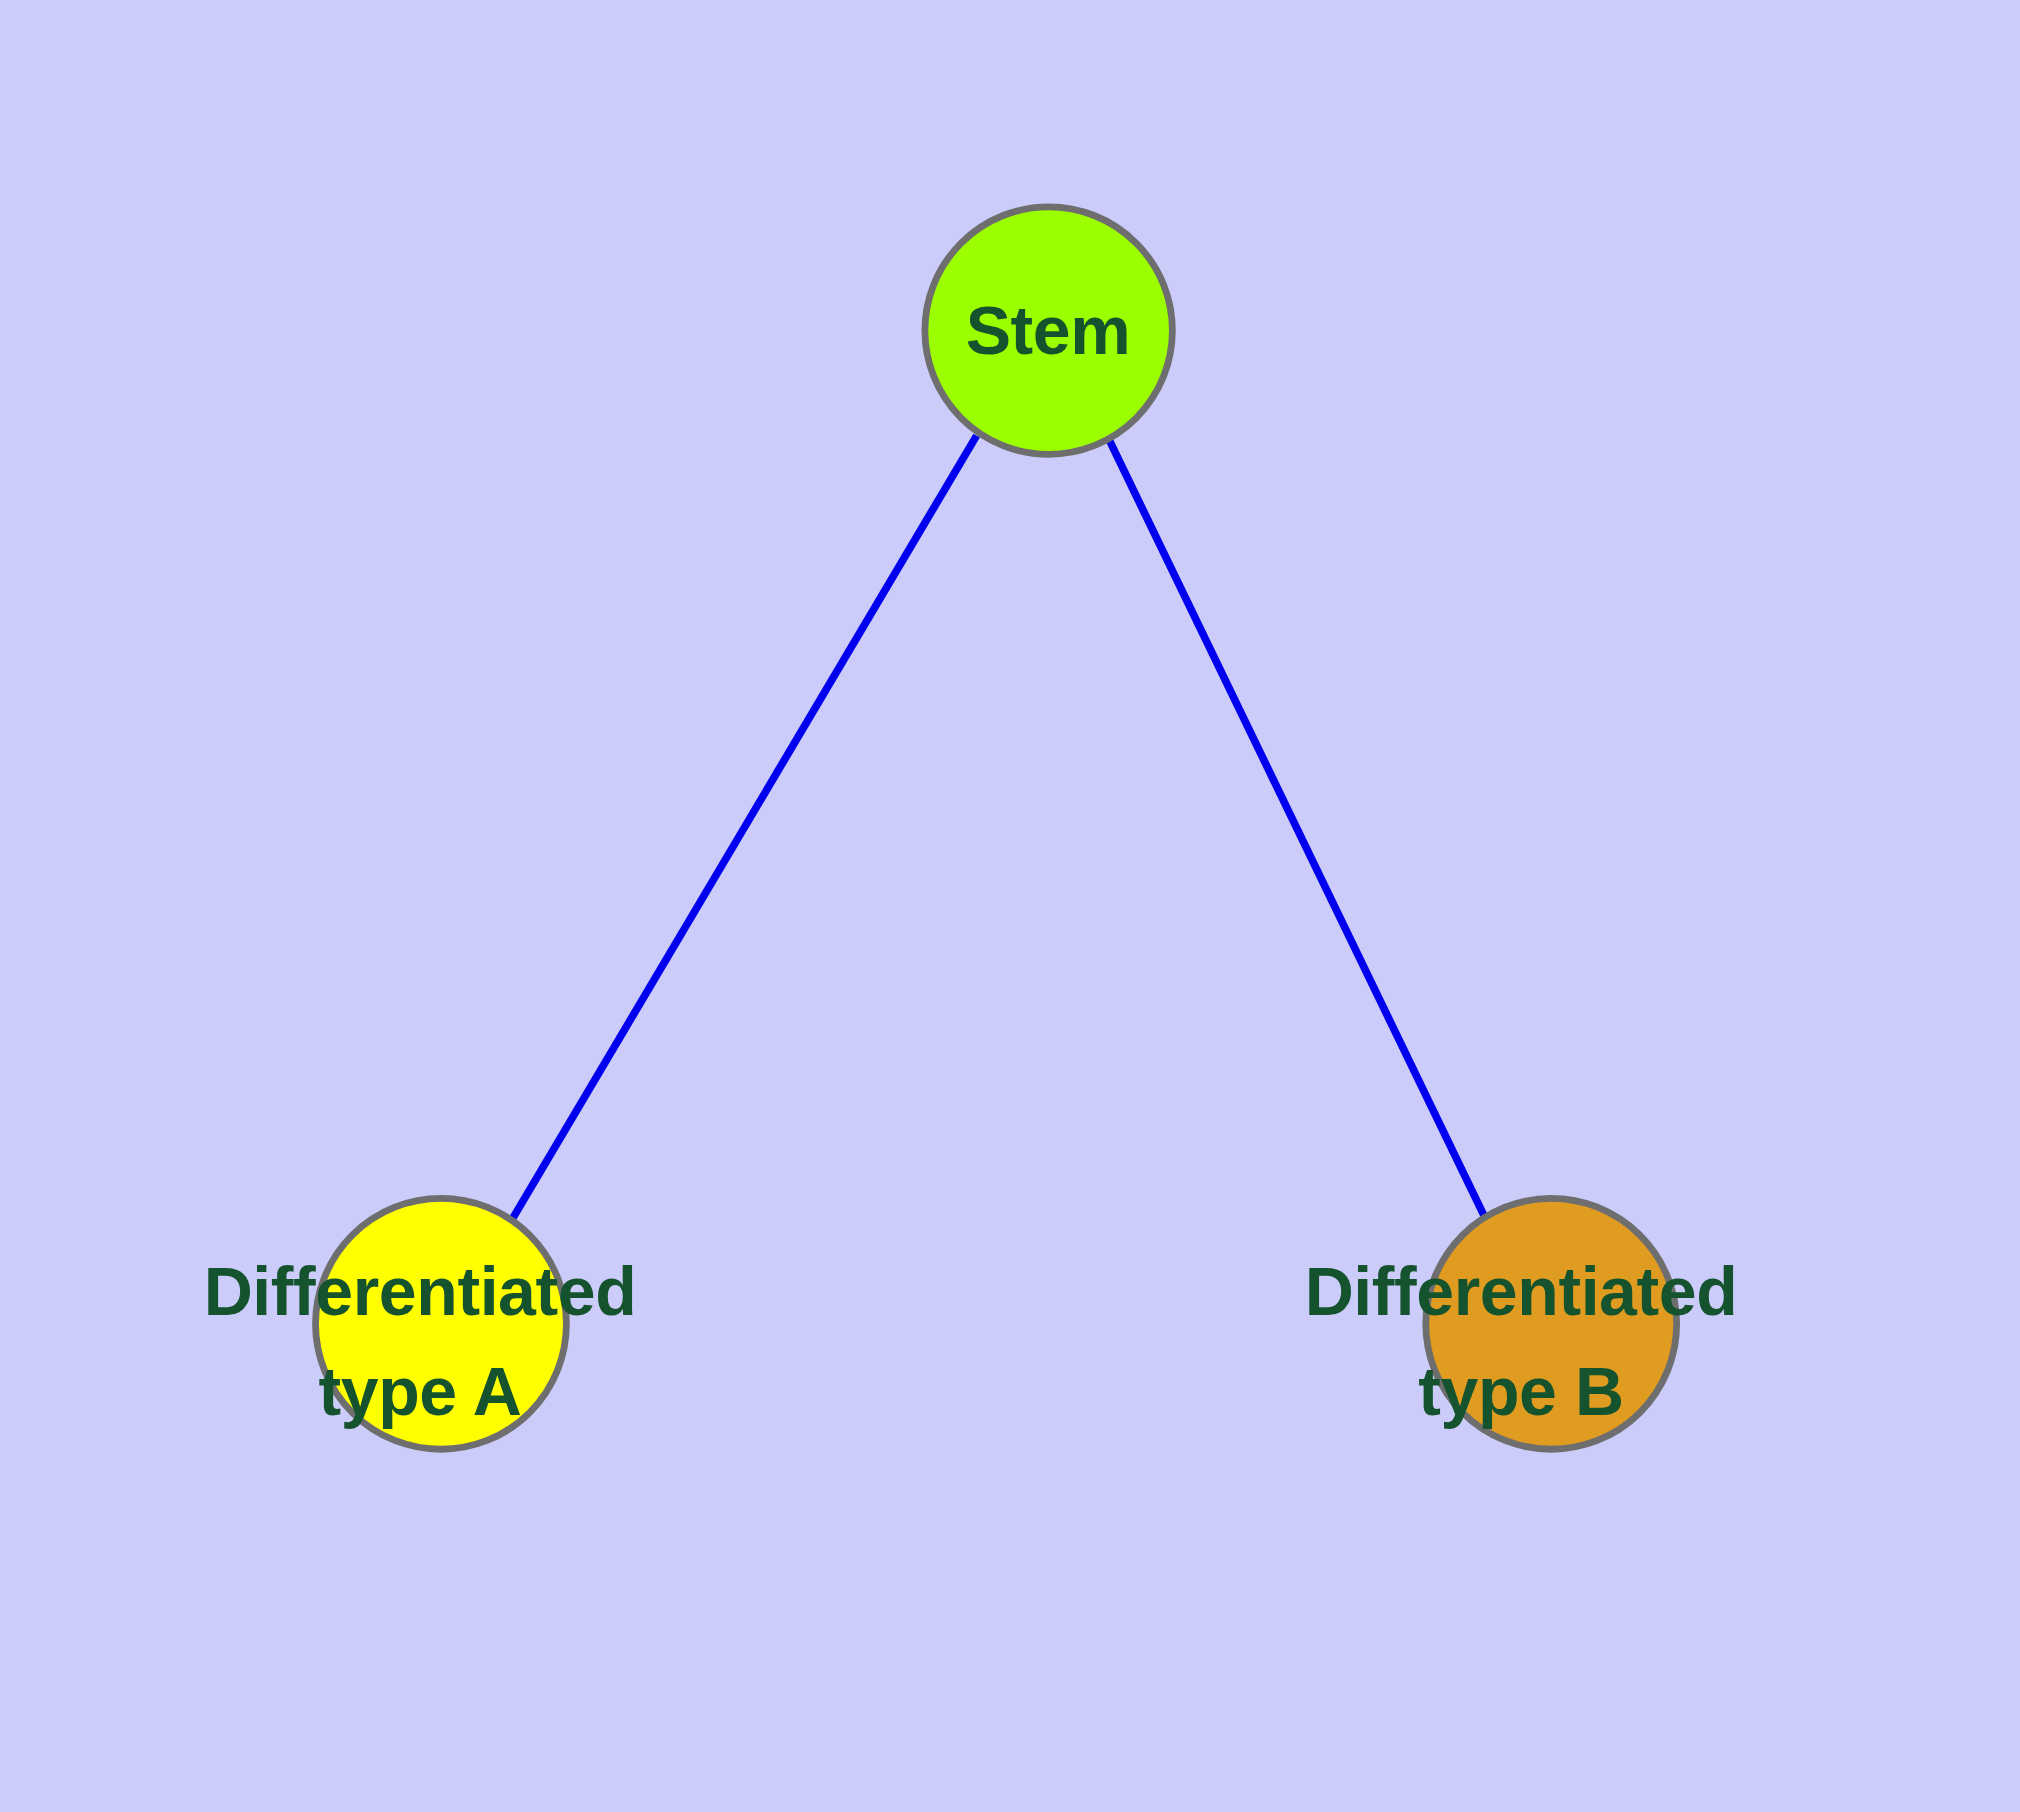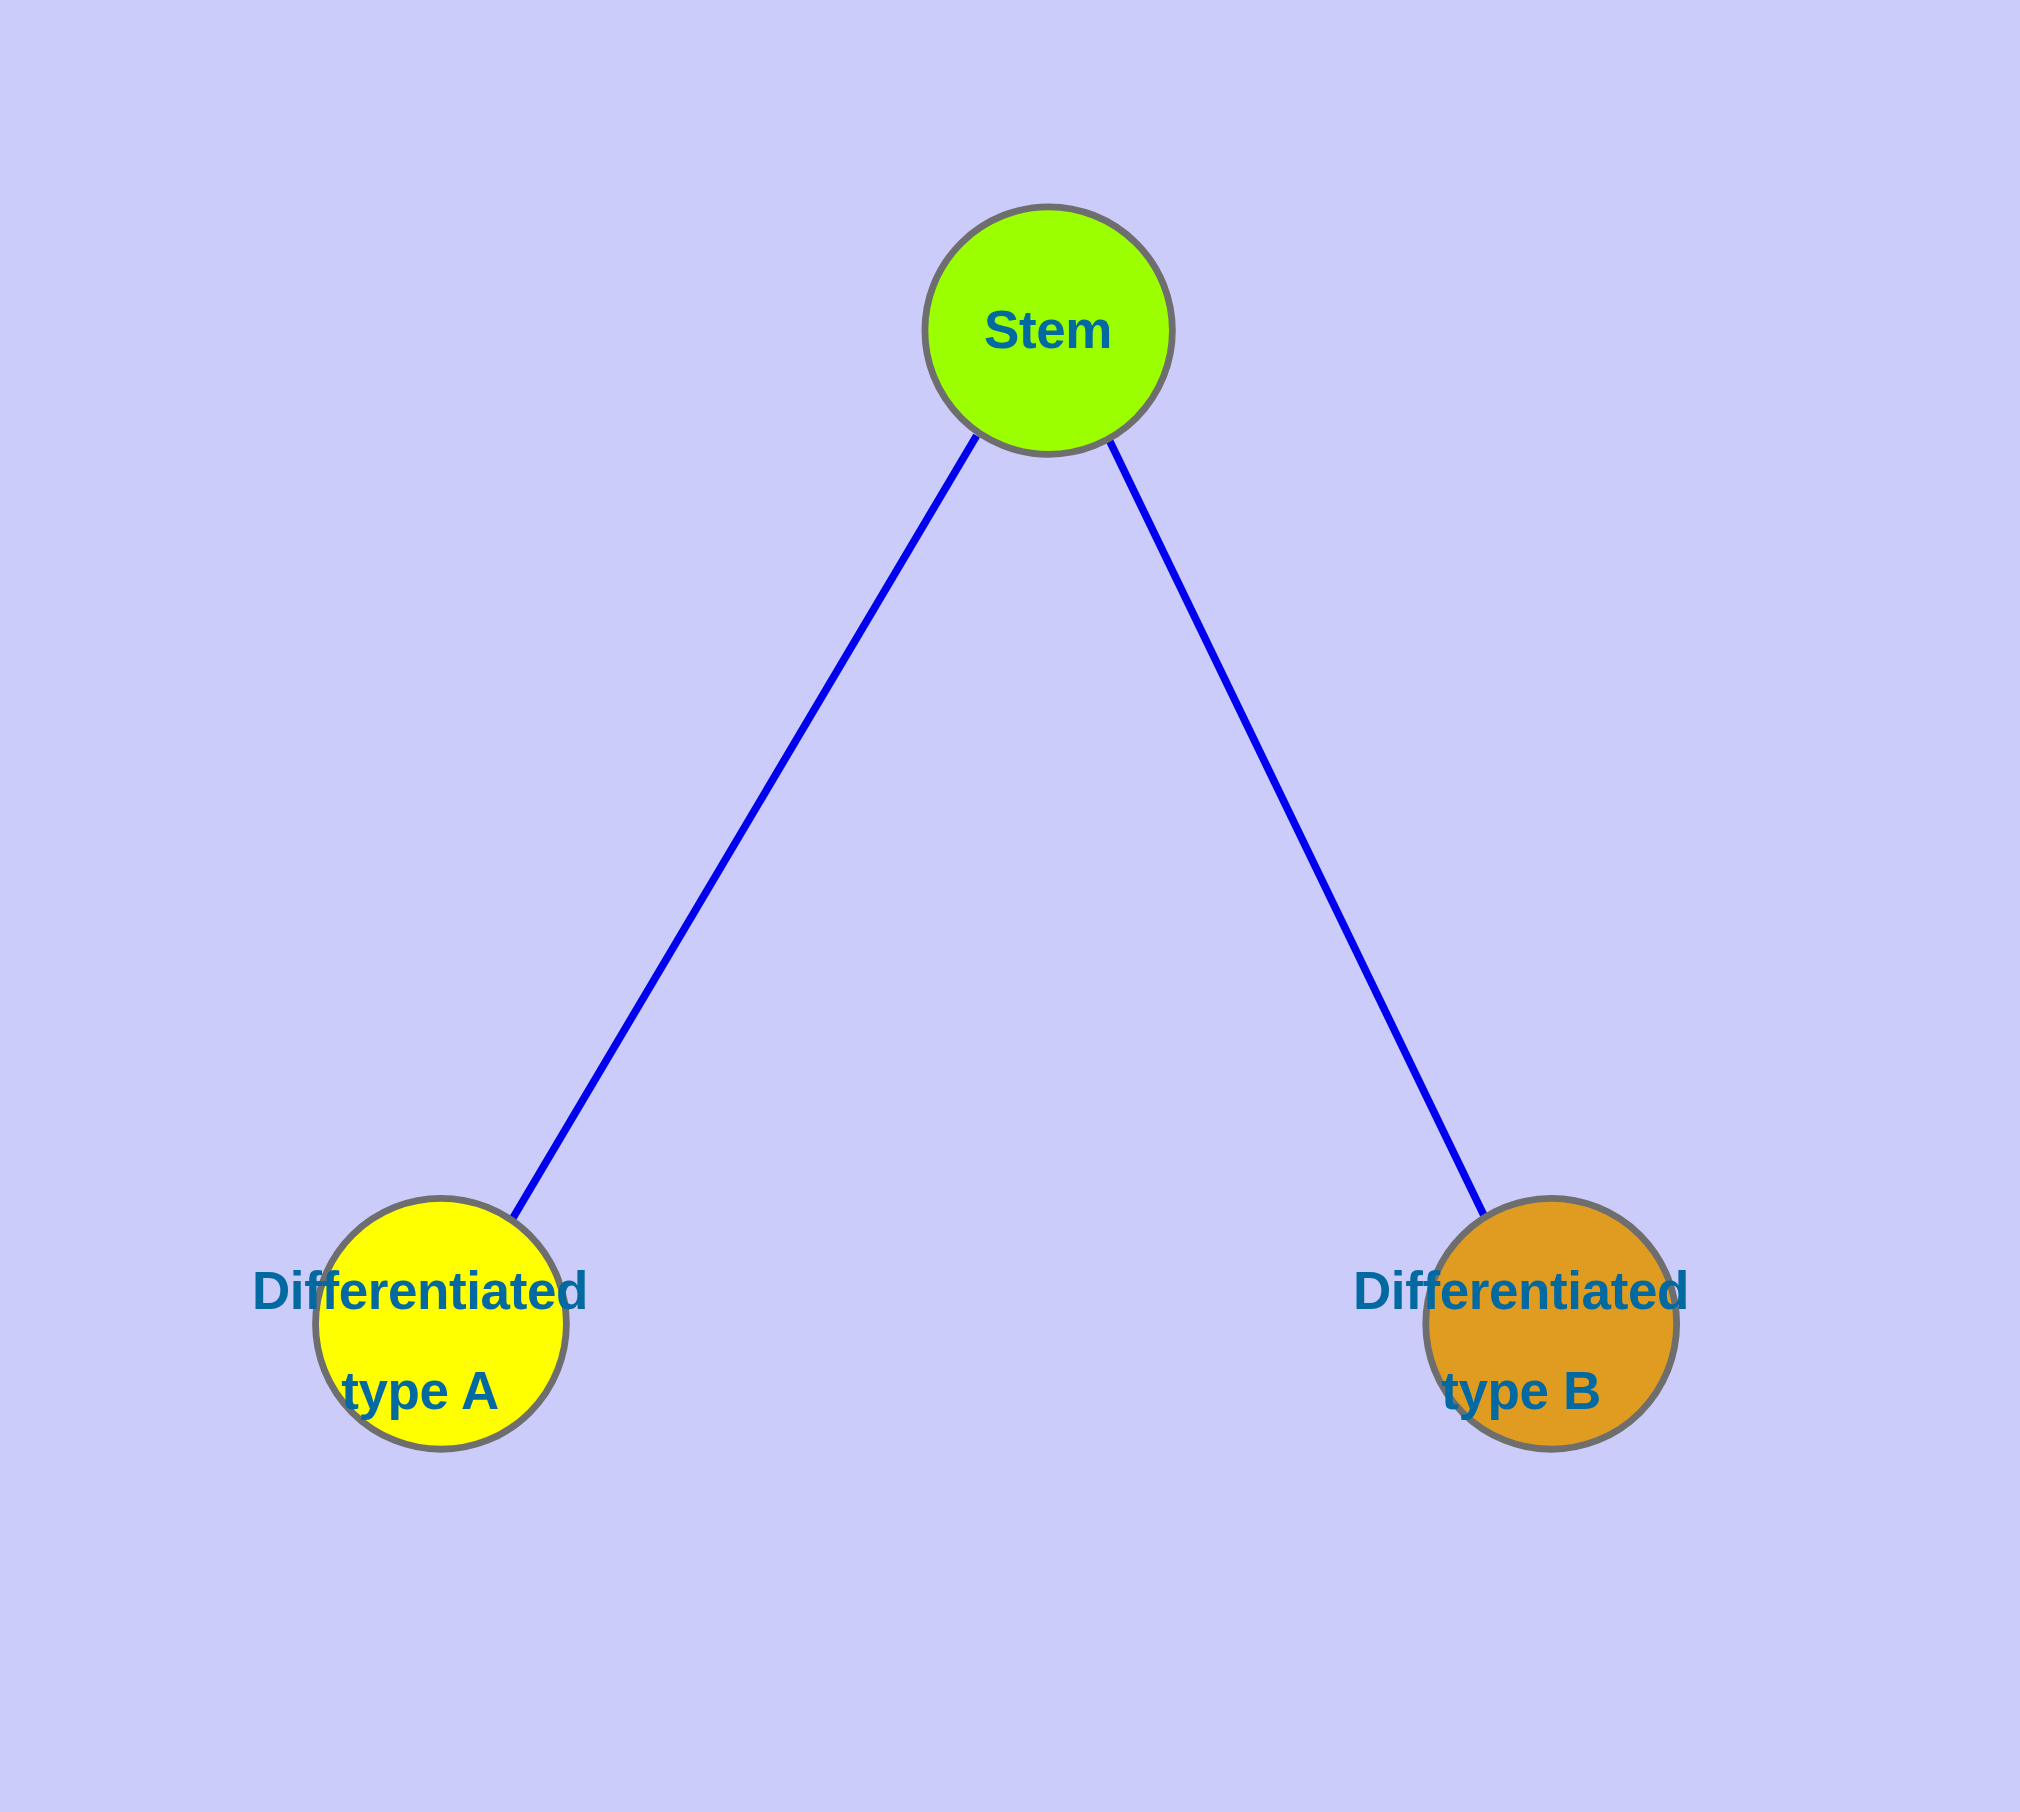--- a/index.html
+++ b/index.html
@@ -17,24 +17,24 @@
   }
   #graph-svg {
     position: absolute;
     left: 0;
     top: 0;
     width: 2021px;
     height: 1812px;
   }
   .node-label {
     position: absolute;
-    color: #0369a1;
+    color: #14532d;
     font-family: "Liberation Sans", sans-serif;
     font-weight: bold;
-    font-size: 53px;
+    font-size: 68px;
     line-height: 100px;
     text-align: center;
     white-space: pre;
     letter-spacing: -0.4px;
     pointer-events: none;
   }
 </style>
 </head>
 <body>
 

